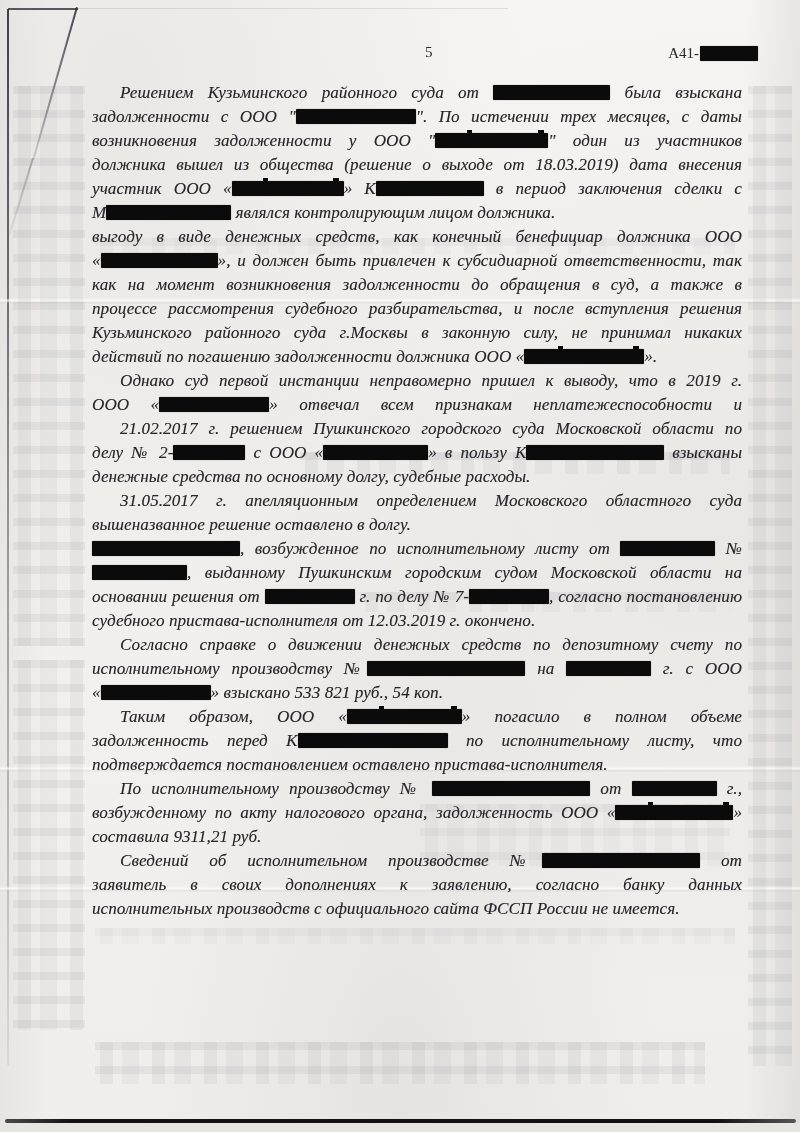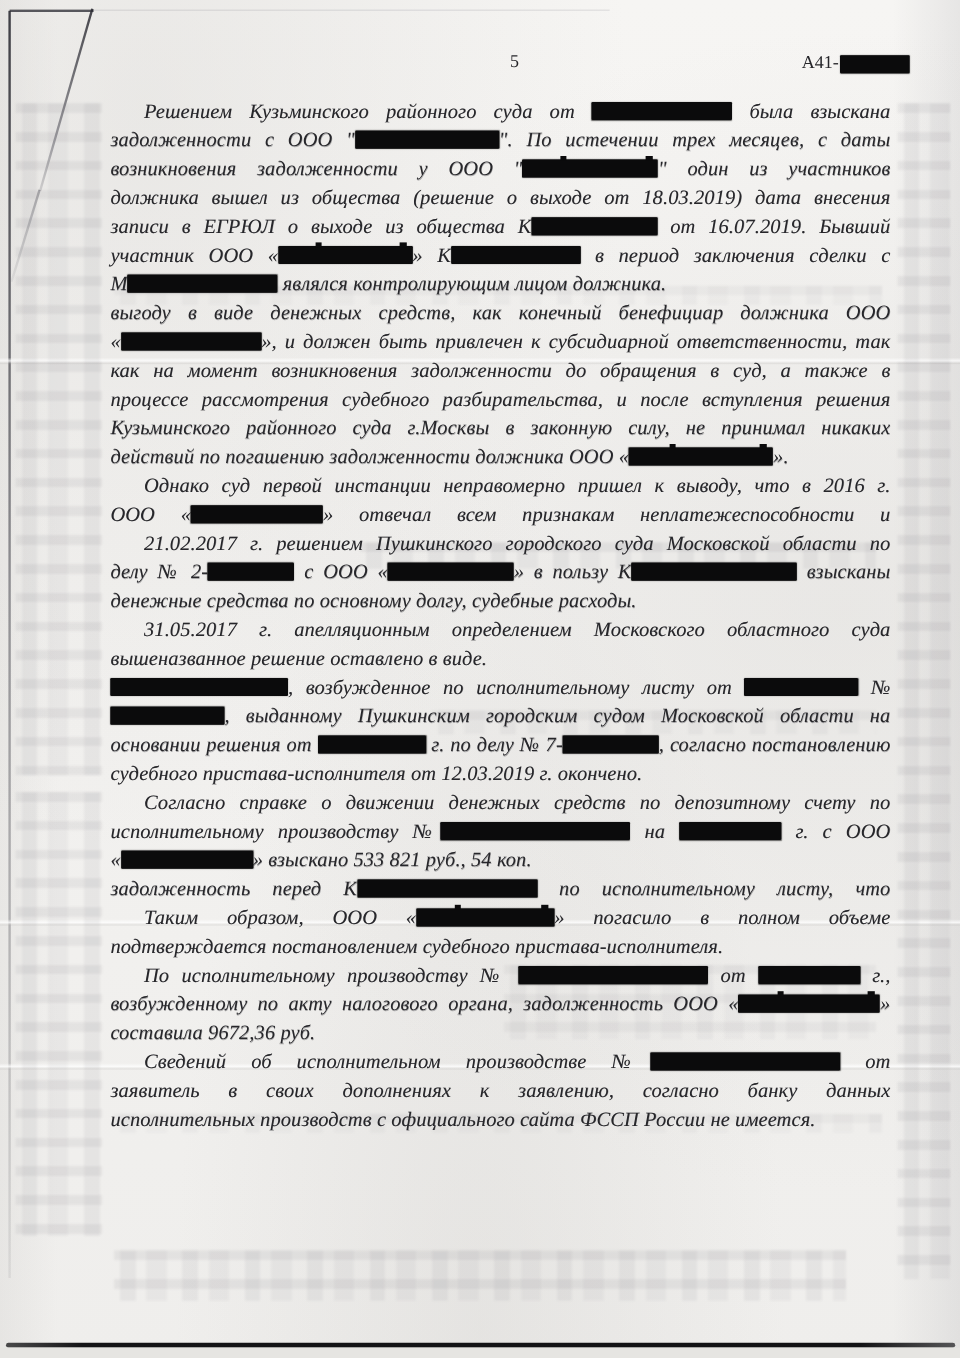--- a/index.html
+++ b/index.html
@@ -93,65 +93,64 @@
     <span>А41-</span>
     <span class="redact"></span>
   </div>
 
   <div class="doc">
       <div class="para">
         <div class="line first-line"><span>Решением Кузьминского районного суда от </span><span class="redact" style="width: 117px;"></span><span> была взыскана</span></div>
         <div class="line"><span>задолженности с ООО "</span><span class="redact" style="width: 120px;"></span><span>". По истечении трех месяцев, с даты</span></div>
         <div class="line"><span>возникновения задолженности у ООО "</span><span class="redact ticks" style="width: 113px;"></span><span>" один из участников</span></div>
         <div class="line"><span>должника вышел из общества (решение о выходе от 18.03.2019) дата внесения</span></div>
-        <div class="line"><span>записи в ЕГРЮЛ о выходе из общества К</span><span class="redact" style="width: 105px;"></span><span> от 16.07.2019. Бывший</span></div>
         <div class="line"><span>участник ООО «</span><span class="redact ticks" style="width: 112px;"></span><span>» К</span><span class="redact" style="width: 108px;"></span><span> в период заключения сделки с</span></div>
         <div class="line last-line"><span>М</span><span class="redact" style="width: 125px;"></span><span> являлся контролирующим лицом должника.</span></div>
       </div>
       <div class="para">
         <div class="line"><span>выгоду в виде денежных средств, как конечный бенефициар должника ООО</span></div>
         <div class="line"><span>«</span><span class="redact" style="width: 117px;"></span><span>», и должен быть привлечен к субсидиарной ответственности, так</span></div>
         <div class="line"><span>как на момент возникновения задолженности до обращения в суд, а также в</span></div>
         <div class="line"><span>процессе рассмотрения судебного разбирательства, и после вступления решения</span></div>
         <div class="line"><span>Кузьминского районного суда г.Москвы в законную силу, не принимал никаких</span></div>
         <div class="line last-line"><span>действий по погашению задолженности должника ООО «</span><span class="redact ticks" style="width: 120px;"></span><span>».</span></div>
       </div>
       <div class="para">
-        <div class="line first-line"><span>Однако суд первой инстанции неправомерно пришел к выводу, что в 2016 г.</span></div>
+        <div class="line first-line"><span>Однако суд первой инстанции неправомерно пришел к выводу, что в 2019 г.</span></div>
         <div class="line"><span>ООО «</span><span class="redact" style="width: 110px;"></span><span>» отвечал всем признакам неплатежеспособности и</span></div>
       </div>
       <div class="para">
         <div class="line first-line"><span>21.02.2017 г. решением Пушкинского городского суда Московской области по</span></div>
         <div class="line"><span>делу № 2-</span><span class="redact" style="width: 72px;"></span><span> с ООО «</span><span class="redact" style="width: 105px;"></span><span>» в пользу К</span><span class="redact" style="width: 138px;"></span><span> взысканы</span></div>
         <div class="line last-line"><span>денежные средства по основному долгу, судебные расходы.</span></div>
       </div>
       <div class="para">
         <div class="line first-line"><span>31.05.2017 г. апелляционным определением Московского областного суда</span></div>
-        <div class="line last-line"><span>вышеназванное решение оставлено в виде.</span></div>
+        <div class="line last-line"><span>вышеназванное решение оставлено в долгу.</span></div>
       </div>
       <div class="para">
         <div class="line"><span class="redact" style="width: 148px;"></span><span>, возбужденное по исполнительному листу от </span><span class="redact" style="width: 95px;"></span><span> №</span></div>
         <div class="line"><span class="redact" style="width: 95px;"></span><span>, выданному Пушкинским городским судом Московской области на</span></div>
         <div class="line"><span>основании решения от </span><span class="redact" style="width: 90px;"></span><span> г. по делу № 7-</span><span class="redact" style="width: 80px;"></span><span>, согласно постановлению</span></div>
         <div class="line last-line"><span>судебного пристава-исполнителя от 12.03.2019 г. окончено.</span></div>
       </div>
       <div class="para">
         <div class="line first-line"><span>Согласно справке о движении денежных средств по депозитному счету по</span></div>
         <div class="line"><span>исполнительному производству №</span><span class="redact" style="width: 158px;"></span><span> на </span><span class="redact" style="width: 85px;"></span><span> г. с ООО</span></div>
         <div class="line last-line"><span>«</span><span class="redact" style="width: 110px;"></span><span>» взыскано 533 821 руб., 54 коп.</span></div>
       </div>
       <div class="para">
+        <div class="line first-line"><span>Таким образом, ООО «</span><span class="redact ticks" style="width: 115px;"></span><span>» погасило в полном объеме</span></div>
         <div class="line"><span>задолженность перед К</span><span class="redact" style="width: 150px;"></span><span> по исполнительному листу, что</span></div>
-        <div class="line first-line"><span>Таким образом, ООО «</span><span class="redact ticks" style="width: 115px;"></span><span>» погасило в полном объеме</span></div>
-        <div class="line last-line"><span>подтверждается постановлением судебного пристава-исполнителя.</span></div>
+        <div class="line last-line"><span>подтверждается постановлением оставлено пристава-исполнителя.</span></div>
       </div>
       <div class="para">
         <div class="line first-line"><span>По исполнительному производству № </span><span class="redact" style="width: 158px;"></span><span> от </span><span class="redact" style="width: 85px;"></span><span> г.,</span></div>
         <div class="line"><span>возбужденному по акту налогового органа, задолженность ООО «</span><span class="redact ticks" style="width: 118px;"></span><span>»</span></div>
-        <div class="line last-line"><span>составила 9672,36 руб.</span></div>
+        <div class="line last-line"><span>составила 9311,21 руб.</span></div>
       </div>
       <div class="para">
         <div class="line first-line"><span>Сведений об исполнительном производстве №</span><span class="redact" style="width: 158px;"></span><span> от</span></div>
         <div class="line"><span>заявитель в своих дополнениях к заявлению, согласно банку данных</span></div>
         <div class="line last-line"><span>исполнительных производств с официального сайта ФССП России не имеется.</span></div>
       </div>
     </div>
 
 </div>
 

